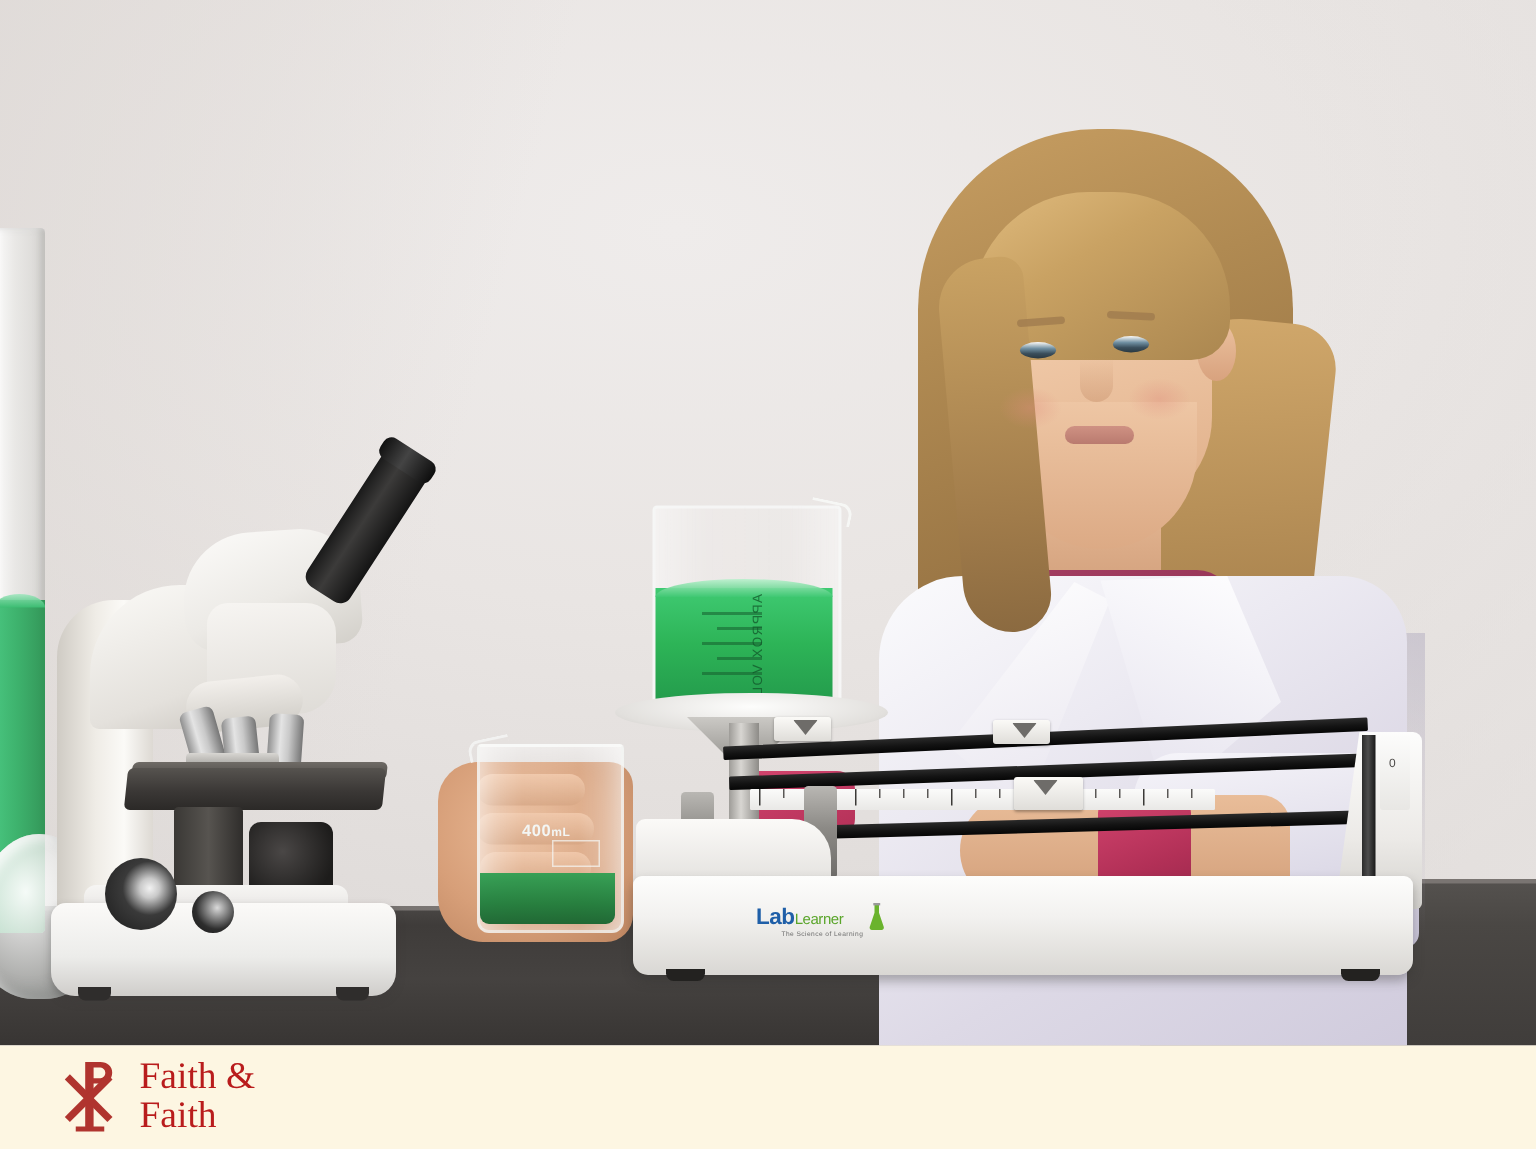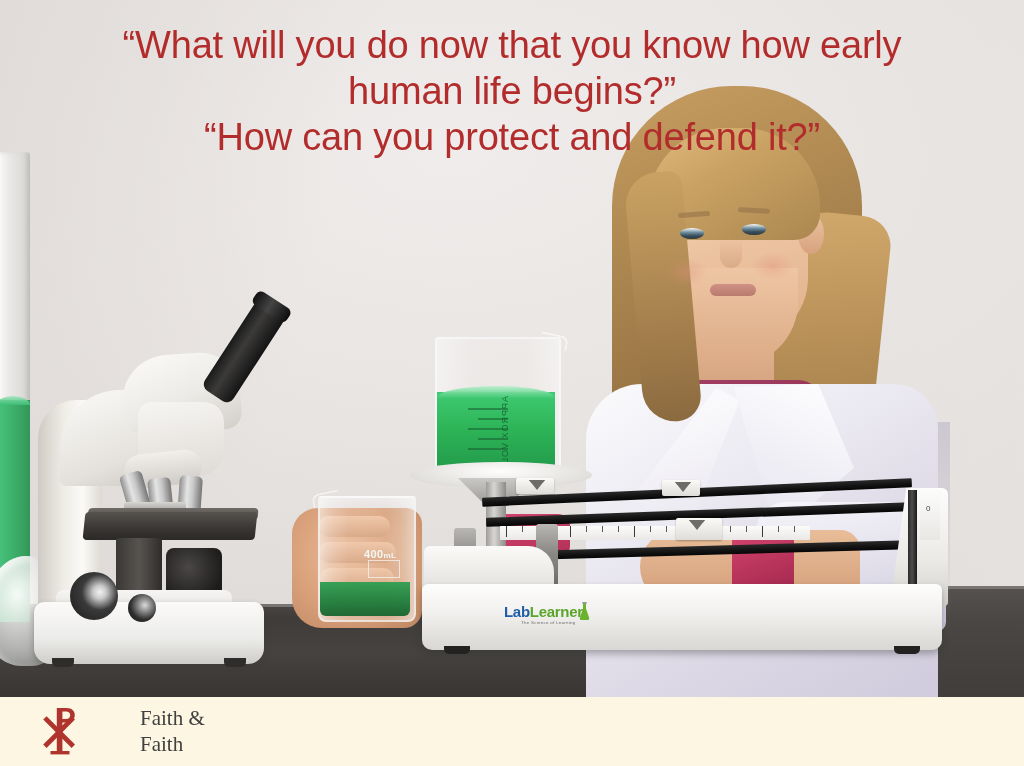--- a/index.html
+++ b/index.html
@@ -180,21 +180,21 @@
     border-left:2px solid rgba(246,247,246,.8);
     border-top:2px solid rgba(246,247,246,.8);
     border-radius:8px 0 0 0;transform:rotate(-12deg);
   }
   .beaker-s-liq{
     position:absolute;left:320px;top:582px;width:90px;height:34px;
     background:linear-gradient(180deg,#2f9f52,#1e7d3b 60%,#17642f);
     border-radius:0 0 6px 6px;opacity:.95;
   }
   .beaker-s-mark{
-    position:absolute;left:364px;top:548px;width:38px;height:9px;
+    position:absolute;left:348px;top:548px;width:38px;height:9px;
     color:#f3f6f4;font-size:11px;font-weight:bold;letter-spacing:.4px;
   }
   .beaker-s-box{
     position:absolute;left:368px;top:560px;width:30px;height:16px;
     border:1px solid rgba(245,248,246,.7);
   }
 
   
   .bal{position:absolute;left:396px;top:460px;width:580px;height:230px;}
   .bal-base{
@@ -271,21 +271,21 @@
   .bal-zero{
     position:absolute;left:530px;top:44px;font-size:8px;color:#4a4846;
   }
   .bal-foot{position:absolute;top:186px;width:26px;height:8px;background:#232220;border-radius:0 0 5px 5px;}
   .bal-logo{
     position:absolute;left:108px;top:144px;
     font-family:"Liberation Sans",sans-serif;
     line-height:1;white-space:nowrap;
   }
   .bal-logo .lab{font-size:15px;font-weight:bold;color:#1f5fa8;letter-spacing:-.3px;}
-  .bal-logo .learner{font-size:15px;font-weight:bold;color:#5aa52a;letter-spacing:-.3px;}
+  .bal-logo .learner{font-size:10px;font-weight:normal;color:#5aa52a;letter-spacing:-.3px;}
   .bal-logo .tag{font-size:4.4px;color:#6b6b6b;letter-spacing:.3px;margin-left:17px;display:block;margin-top:1px;}
   .bal-logo-mark{
     position:absolute;left:183px;top:142px;width:11px;height:19px;
   }
 
   
   .beaker-b{
     position:absolute;left:435px;top:337px;width:122px;height:140px;
     background:linear-gradient(90deg,rgba(255,255,255,.48),rgba(255,255,255,.15) 28%,rgba(255,255,255,.12) 72%,rgba(255,255,255,.45));
     border:2px solid rgba(246,248,247,.8);
@@ -424,21 +424,21 @@
   #footer{
     position:absolute;left:0;top:697px;width:1024px;height:69px;
     background:#fdf6e2;
   }
   .logo-wrap{
     position:absolute;left:38px;top:8px;display:flex;align-items:center;gap:9px;
   }
   .chirho{width:46px;height:52px;display:block;}
   .logo-text{
     font-family:"Liberation Serif",serif;
-    color:#404040;font-size:21px;line-height:26px;margin-left:47px;
+    color:#b91c1c;font-size:25px;line-height:26px;
   }
 </style>
 </head>
 <body>
 
 <div id="slide">
 
   <div id="photo">
     <div class="wall-shade"></div>
 
@@ -588,25 +588,20 @@
         <span class="lab">Lab</span><span class="learner">Learner</span>
         <span class="tag">The Science of Learning</span>
       </div>
       <svg class="bal-logo-mark" viewBox="0 0 11 19">
         <path d="M4 1h3v5.5l3.2 9.5c.3 1-.4 2-1.5 2H2.3c-1.1 0-1.8-1-1.5-2L4 6.5V1z" fill="#6ab32d"></path>
         <rect x="3.2" y="0" width="4.6" height="1.6" fill="#9a9a9a"></rect>
       </svg>
     </div>
   </div>
 
-  <div id="title">
-    <div>“What will you do now that you know how early</div>
-    <div>human life begins?”</div>
-    <div>“How can you protect and defend it?”</div>
-  </div>
 
   <div id="footer">
     <div class="logo-wrap">
       <svg class="chirho" viewBox="0 0 46 52">
         <g fill="#b0342e">
           <path d="M21.5 3h7.3c4.8 0 8 2.8 8 7.1 0 4.4-3.3 7.3-8.2 7.3h-4.2v30h-5.6V3h2.7zm2.9 3.6v7.3h3.6c2.6 0 4.2-1.4 4.2-3.7 0-2.3-1.6-3.6-4.2-3.6h-3.6z"></path>
           <path d="M5.2 14.6l3.4-3.4 28.4 28.4-3.4 3.4z"></path>
           <path d="M33.6 11.2l3.4 3.4L8.6 43l-3.4-3.4z"></path>
           <path d="M12.5 46h19v3.4h-19z"></path>
         </g>

